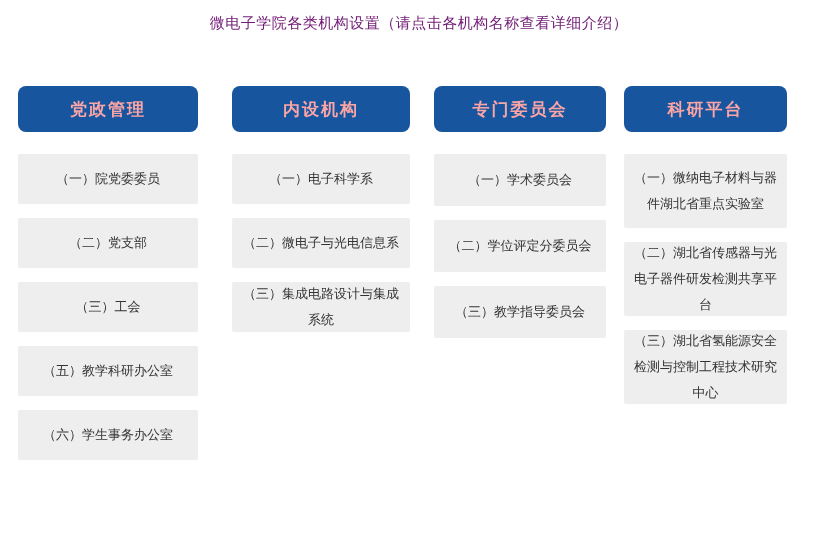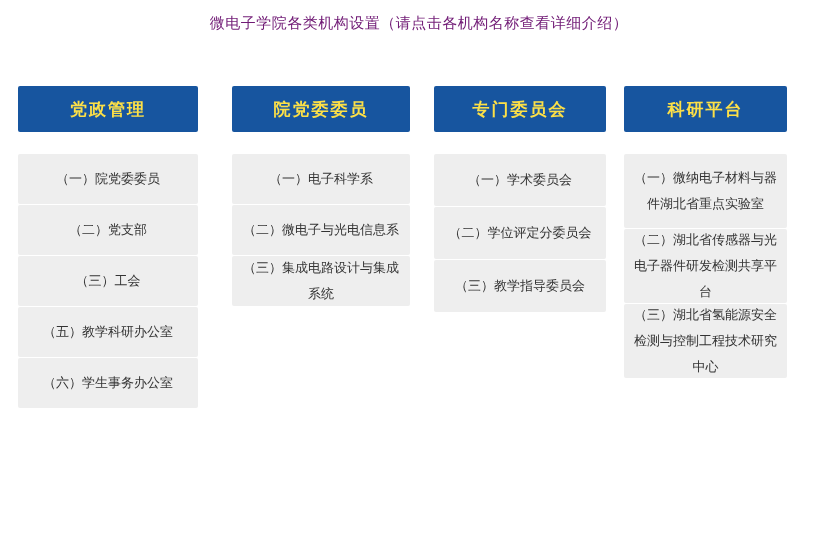--- a/index.html
+++ b/index.html
@@ -28,37 +28,37 @@
     font-size: 15px;
     color: #701a75;
     letter-spacing: 0.5px;
   }
   .column {
     position: absolute;
     top: 86px;
   }
   .col-header {
     background: #17559f;
-    color: #fde047;
+    color: #fca5a5;
     font-size: 17px;
     font-weight: bold;
     text-align: left;
     letter-spacing: 2px;
-    border-radius: 2px;
+    border-radius: 8px;
     display: flex;
     align-items: center;
     justify-content: center;
     height: 46px;
     box-sizing: border-box;
   }
   .items {
     margin-top: 22px;
     display: flex;
     flex-direction: column;
-    gap: 1px;
+    gap: 14px;
   }
   .item {
     background: #eeeeee;
     color: #333333;
     font-size: 13px;
     border-radius: 2px;
     display: flex;
     align-items: center;
     justify-content: center;
     text-align: center;
@@ -91,21 +91,21 @@
     <div class="items">
       <div class="item">（一）院党委委员</div>
       <div class="item">（二）党支部</div>
       <div class="item">（三）工会</div>
       <div class="item">（五）教学科研办公室</div>
       <div class="item">（六）学生事务办公室</div>
     </div>
   </div>
 
   <div class="column" id="col-1">
-    <div class="col-header">院党委委员</div>
+    <div class="col-header">内设机构</div>
     <div class="items">
       <div class="item">（一）电子科学系</div>
       <div class="item">（二）微电子与光电信息系</div>
       <div class="item tall">（三）集成电路设计与集成系统</div>
     </div>
   </div>
 
   <div class="column" id="col-2">
     <div class="col-header">专门委员会</div>
     <div class="items">

